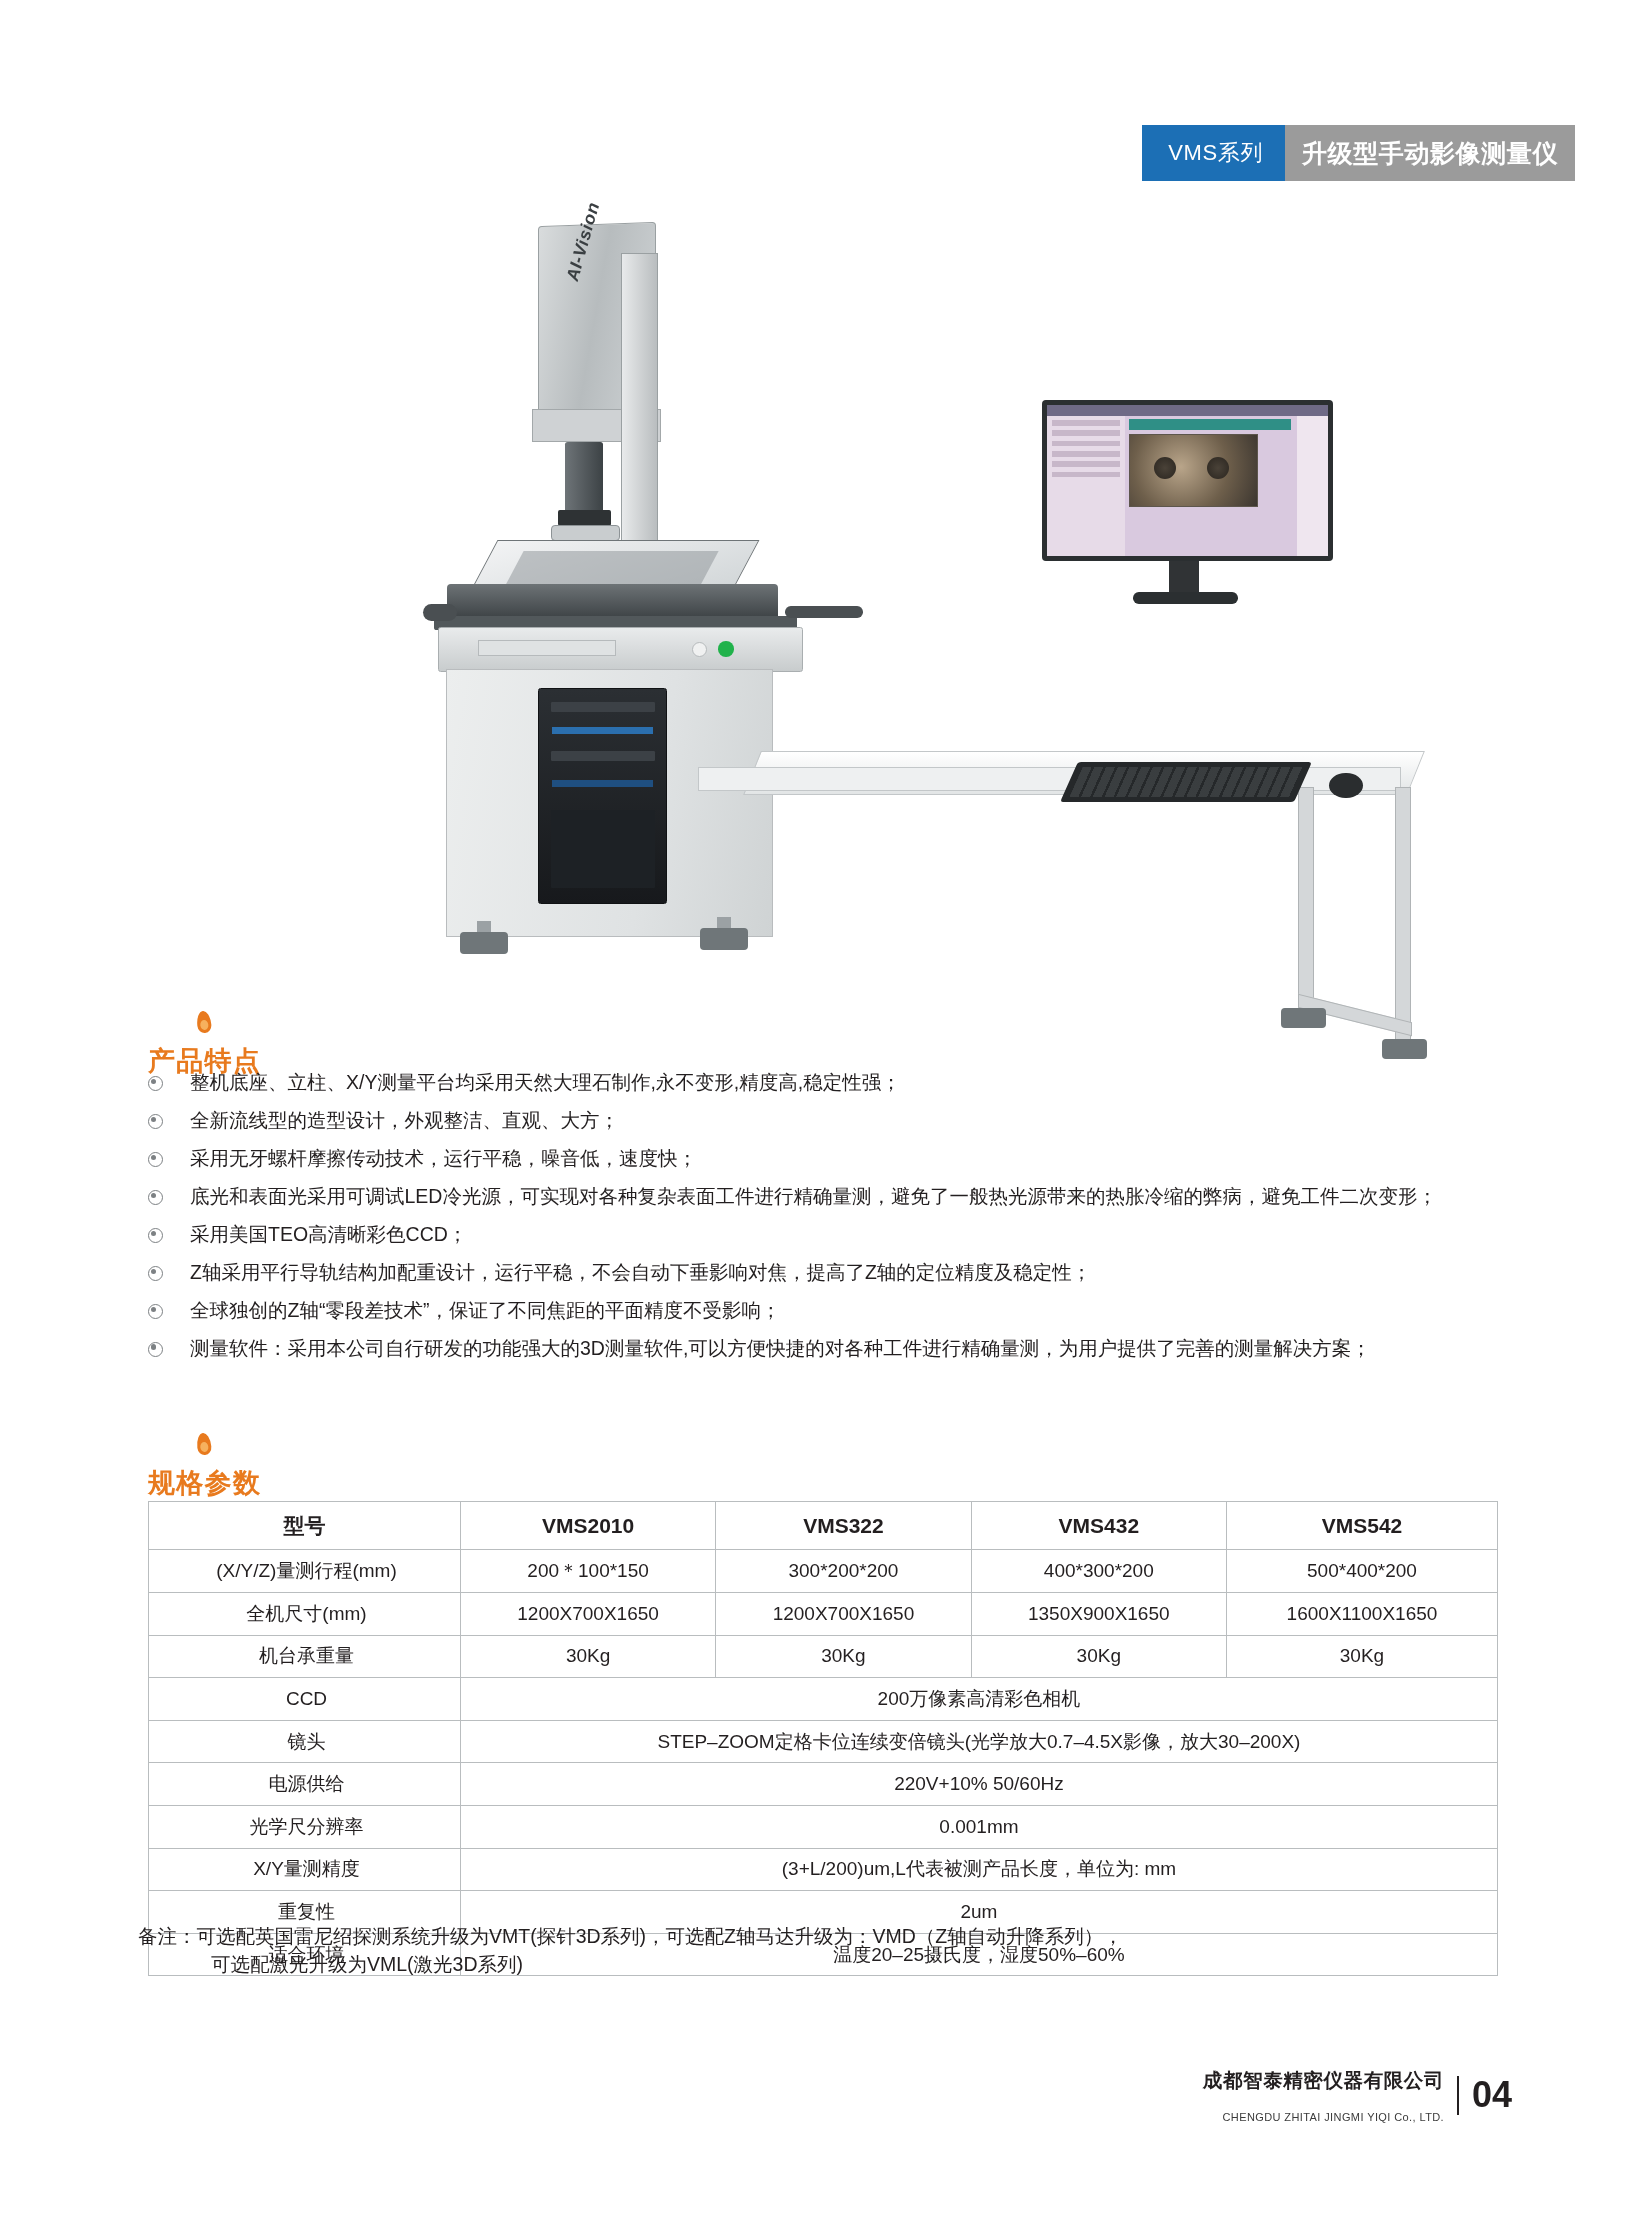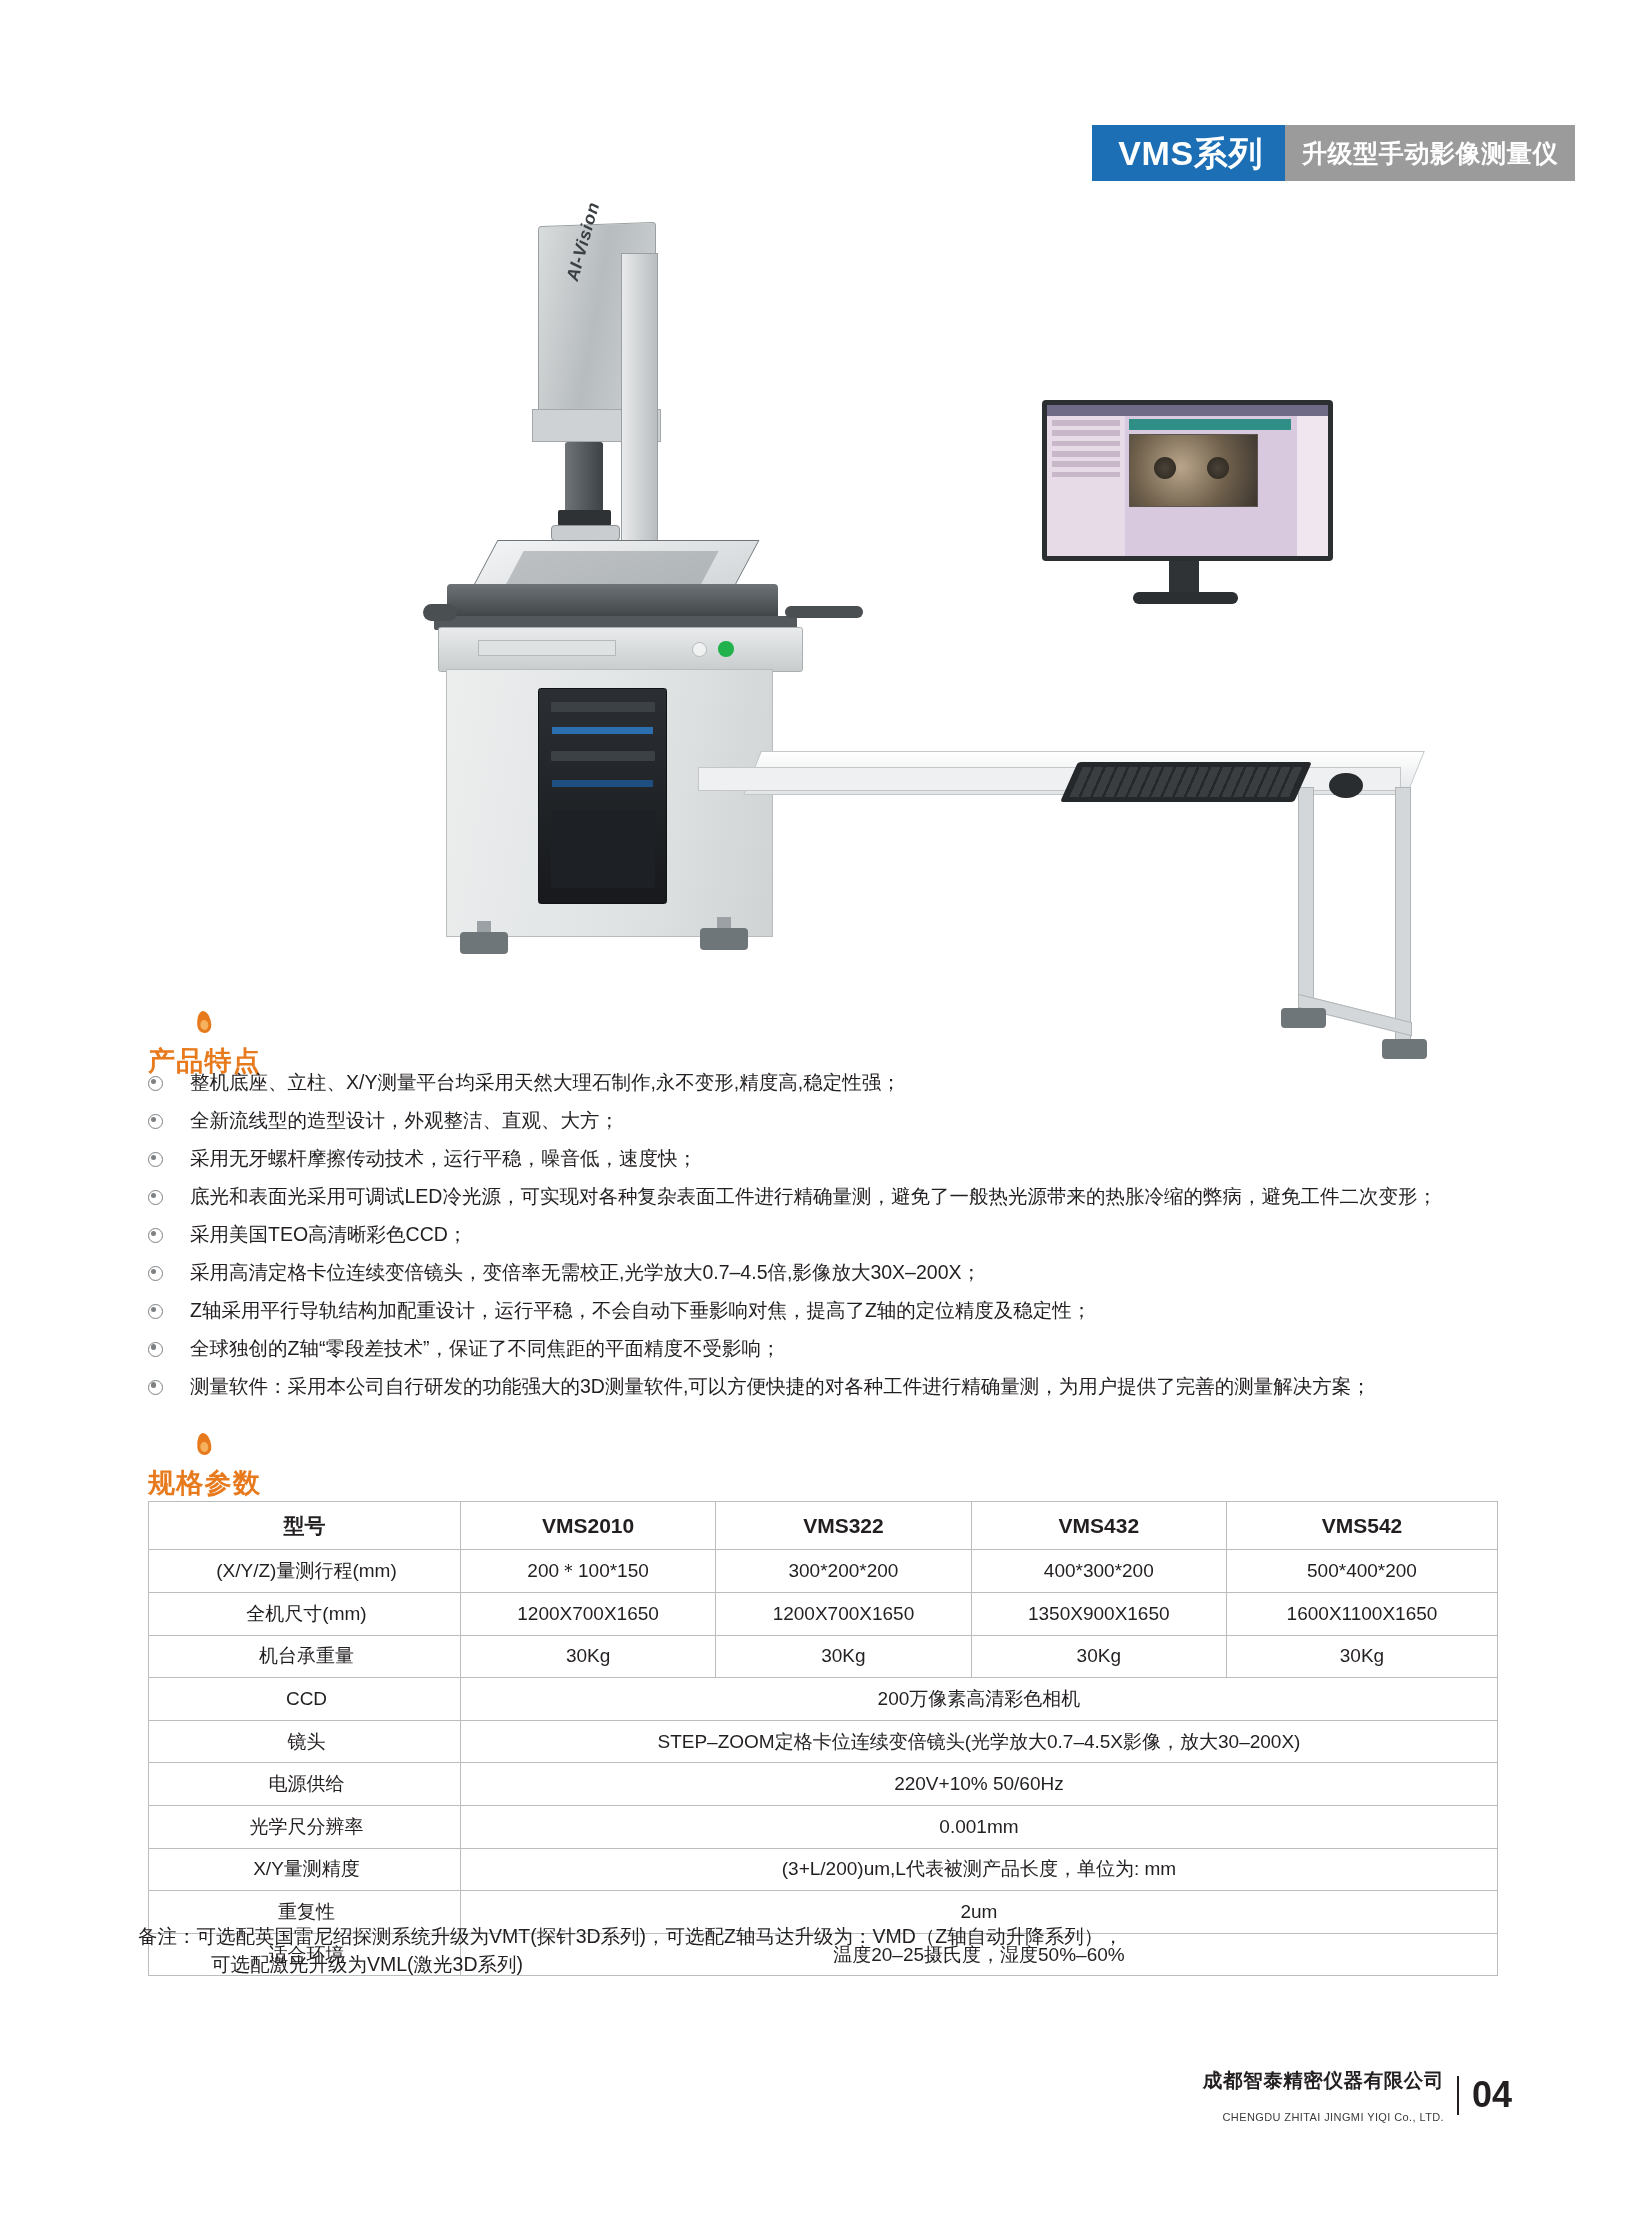--- a/index.html
+++ b/index.html
@@ -26,22 +26,22 @@
     height: 56px;
   }
   .banner-blue {
     background: #1c6fb5;
     display: flex;
     align-items: center;
     padding: 0 22px 0 26px;
   }
   .banner-blue .txt {
     color: #ffffff;
-    font-size: 34px;
-    font-weight: bold;
+    font-size: 22px;
+    font-weight: normal;
     letter-spacing: 0.6px;
     line-height: 1;
   }
   .banner-grey {
     background: #9b9b9b;
     display: flex;
     align-items: center;
     padding: 0 17px 0 17px;
   }
   .banner-grey .txt {
@@ -656,24 +656,20 @@
   <div class="feat-row">
     <span class="bullet"></span>
     <span>底光和表面光采用可调试LED冷光源，可实现对各种复杂表面工件进行精确量测，避免了一般热光源带来的热胀冷缩的弊病，避免工件二次变形；</span>
   </div>
   <div class="feat-row">
     <span class="bullet"></span>
     <span>采用美国TEO高清晰彩色CCD；</span>
   </div>
   <div class="feat-row">
     <span class="bullet"></span>
-    <span>采用高清定格卡位连续变倍镜头，变倍率无需校正,光学放大0.7–4.5倍,影像放大30X–200X；</span>
-  </div>
-  <div class="feat-row">
-    <span class="bullet"></span>
     <span>Z轴采用平行导轨结构加配重设计，运行平稳，不会自动下垂影响对焦，提高了Z轴的定位精度及稳定性；</span>
   </div>
   <div class="feat-row">
     <span class="bullet"></span>
     <span>全球独创的Z轴“零段差技术”，保证了不同焦距的平面精度不受影响；</span>
   </div>
   <div class="feat-row">
     <span class="bullet"></span>
     <span>测量软件：采用本公司自行研发的功能强大的3D测量软件,可以方便快捷的对各种工件进行精确量测，为用户提供了完善的测量解决方案；</span>
   </div>

